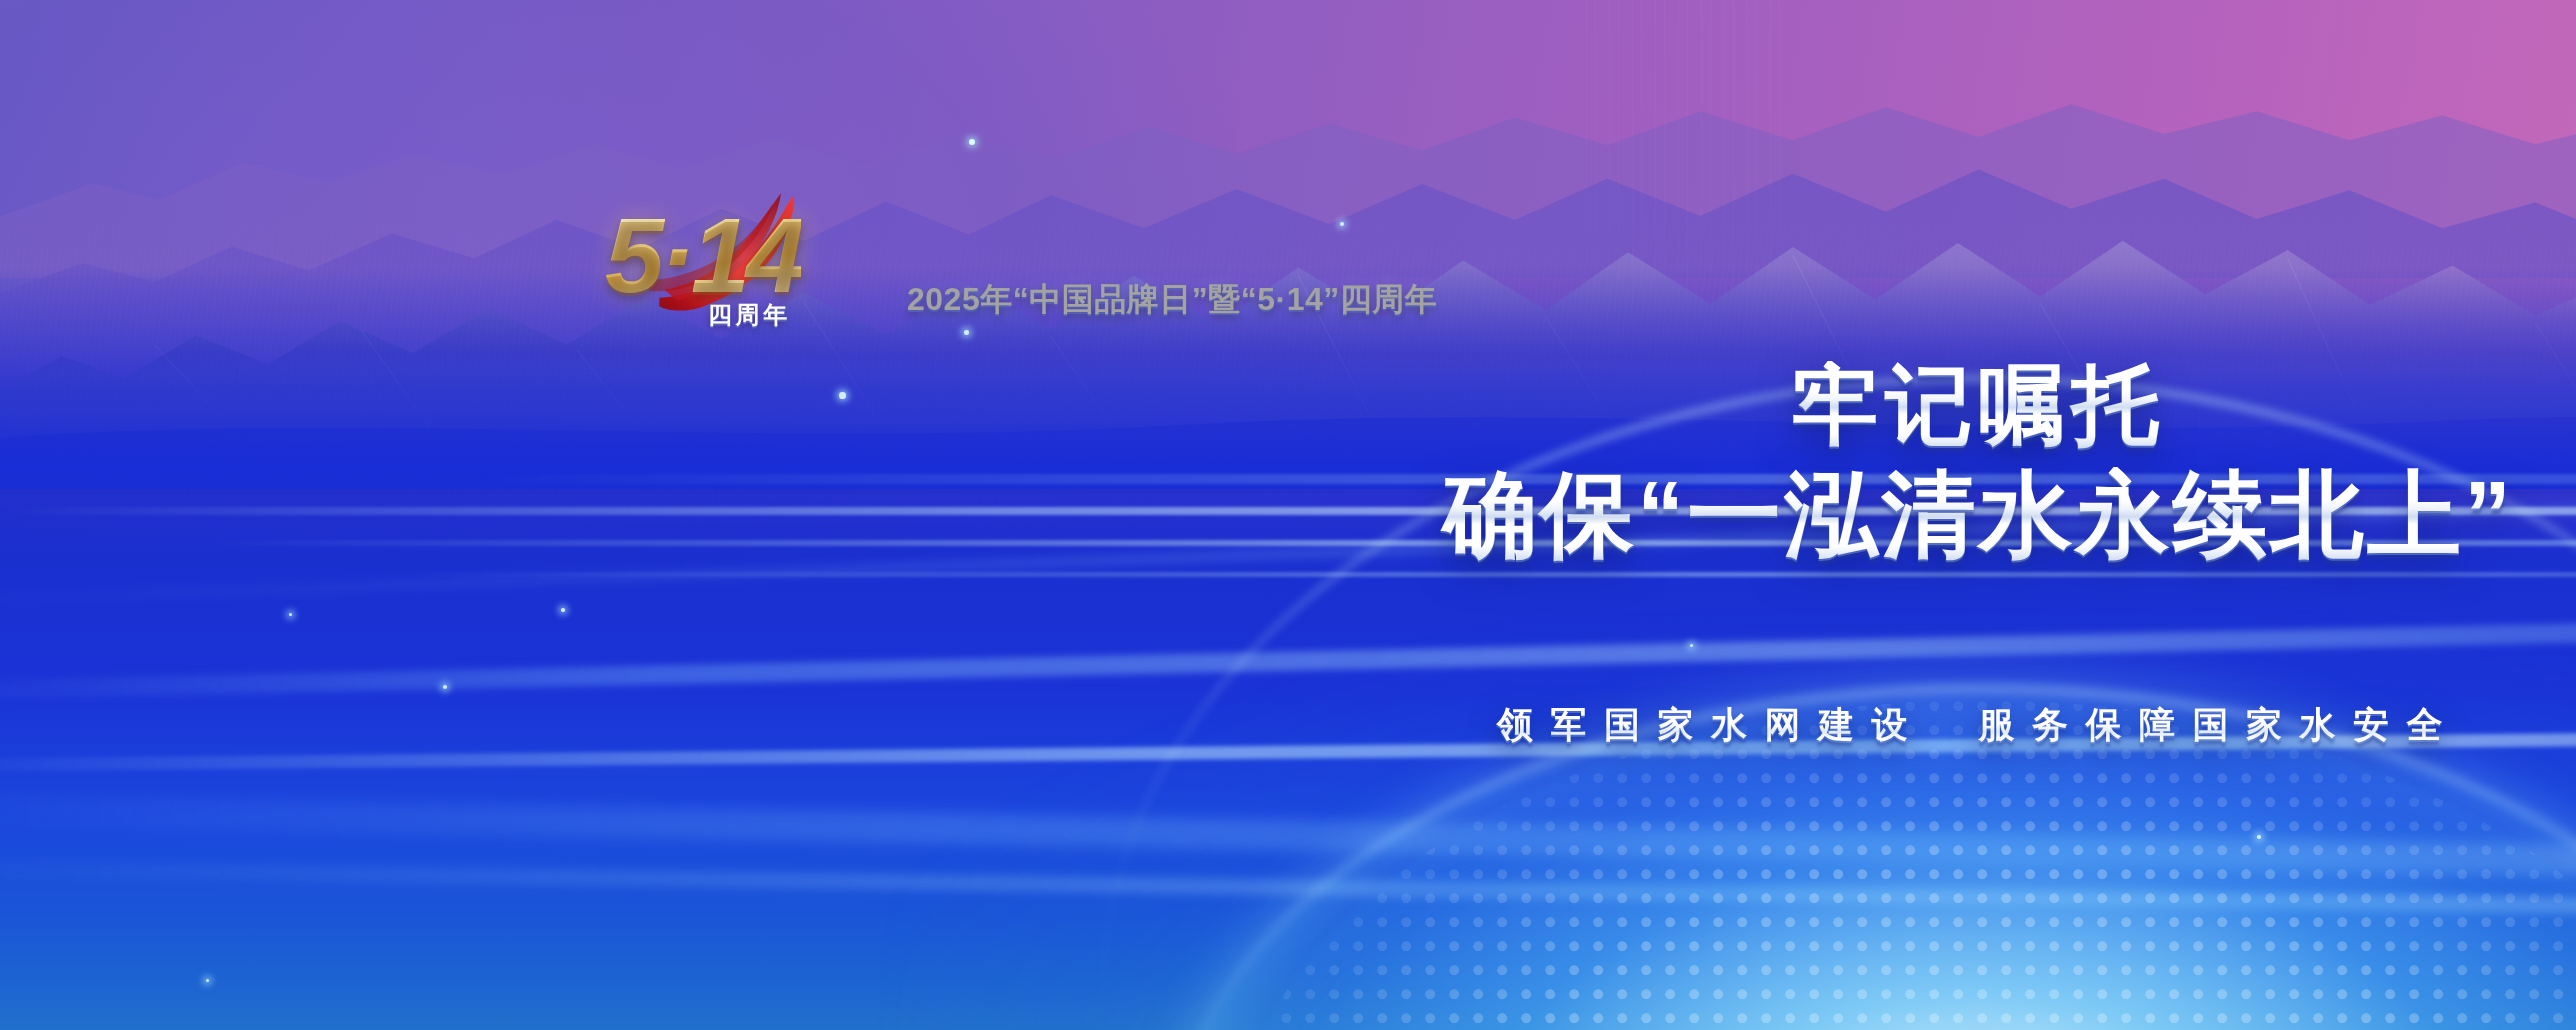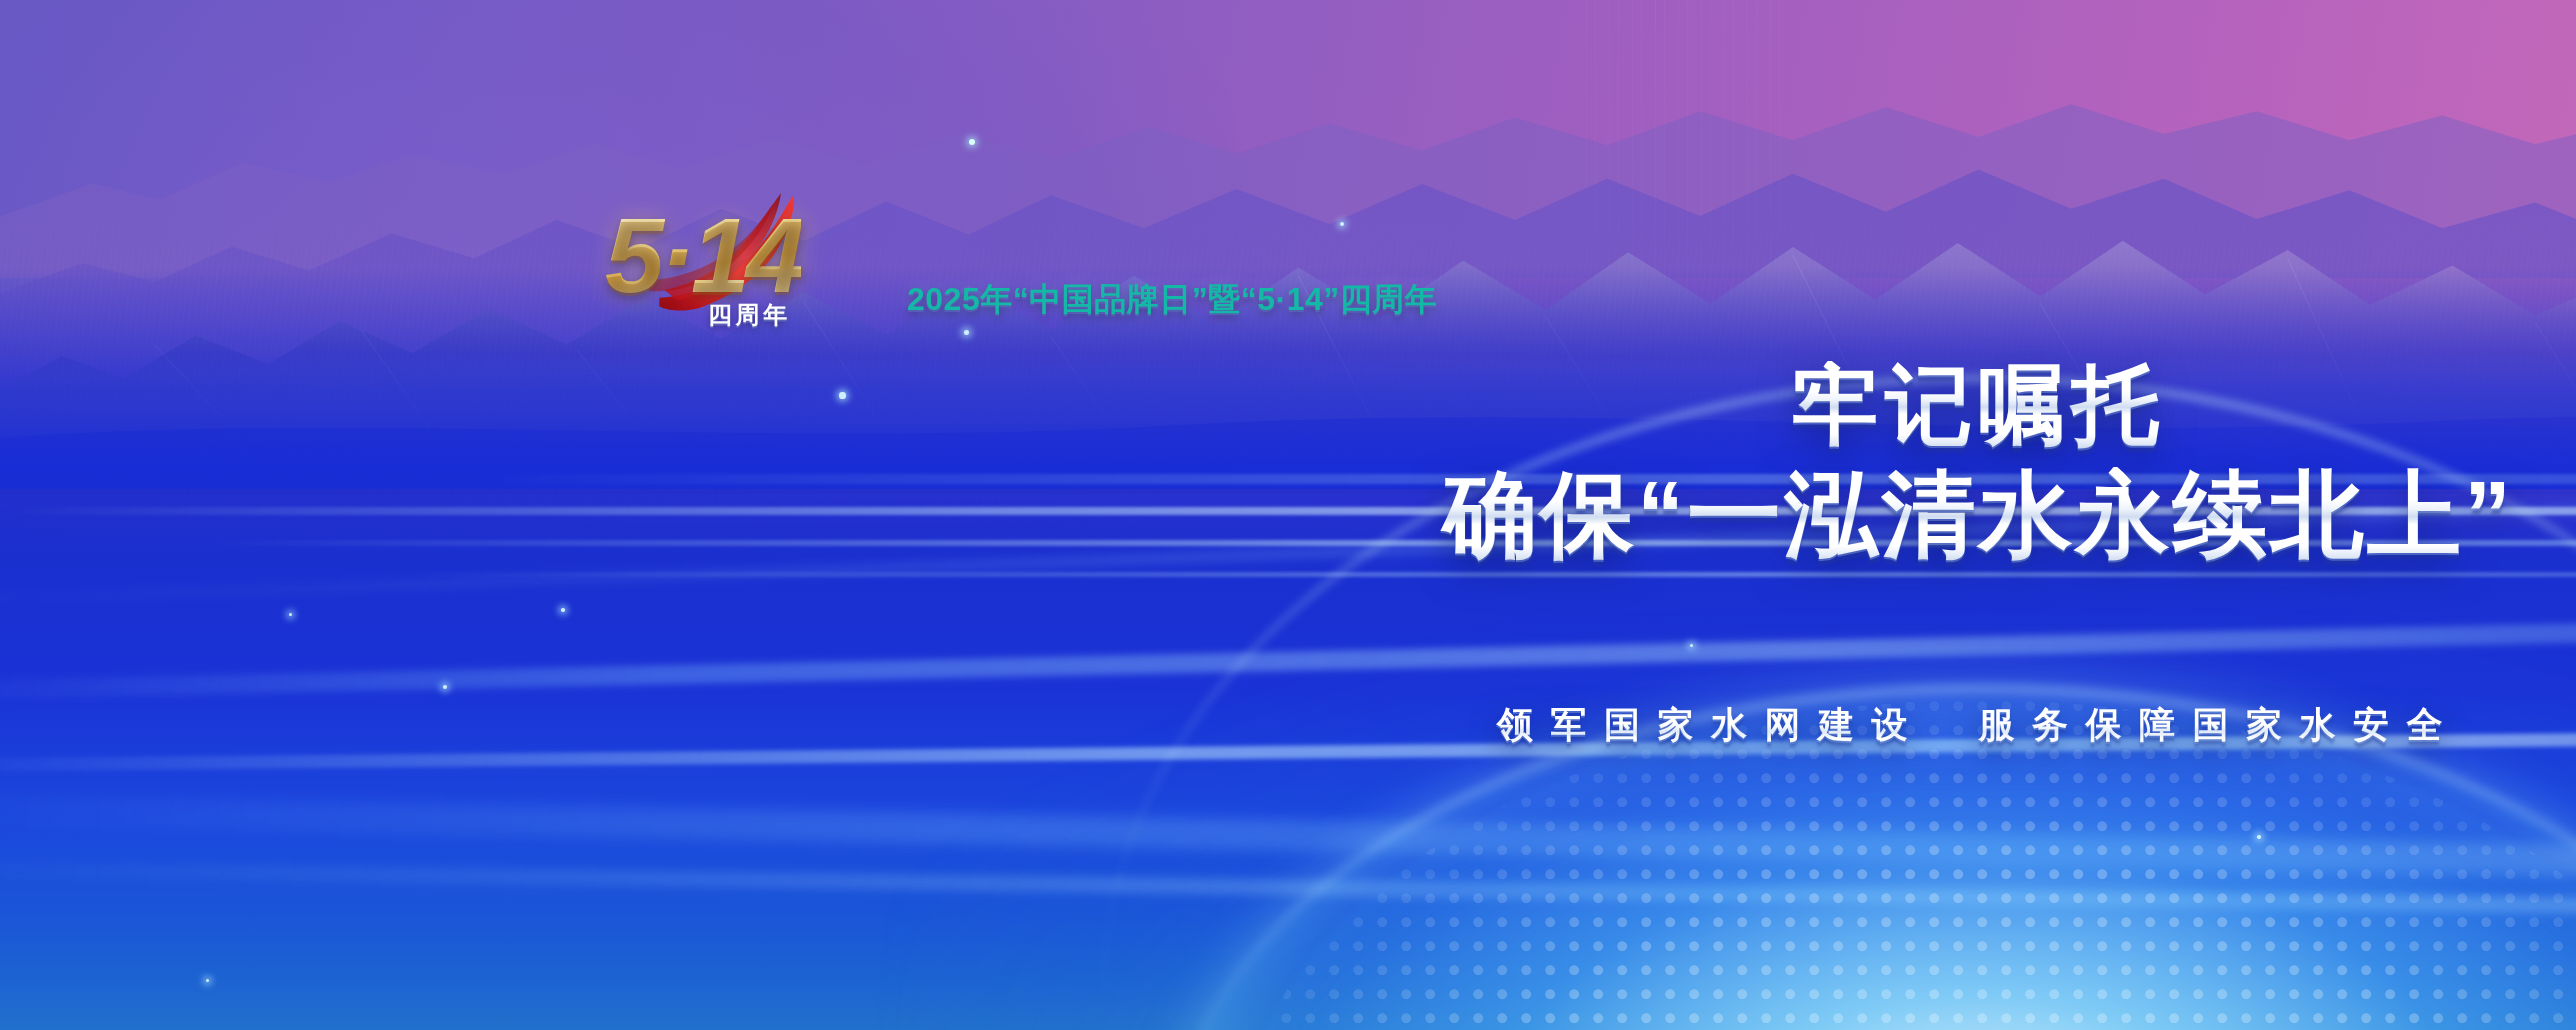--- a/index.html
+++ b/index.html
@@ -174,21 +174,21 @@
     font-size:24px; font-weight:bold; letter-spacing:3.6px;
     color:#fdfdff;
     text-shadow:0 1.5px 0 rgba(110,130,190,0.55), 0 3.1px 6.2px rgba(0,0,0,0.35);
     white-space:nowrap;
   }
 
   
   .event-title {
     position:absolute; left:907px; top:278px;
     font-size:32px; font-weight:bold; letter-spacing:0.5px;
-    color:#14b8a6;
+    color:#a3a3a3;
     text-shadow:0 2.1px 0 rgba(90,110,185,0.60), 0 4.1px 8.2px rgba(0,0,0,0.38), 0 0 14.4px rgba(190,220,255,0.30);
     white-space:nowrap;
   }
 
   
   .headline { position:absolute; left:0; top:361px; width:3957px; text-align:center; }
   .hl-line {
     font-weight:bold;
     line-height:1.02;
     white-space:nowrap;

